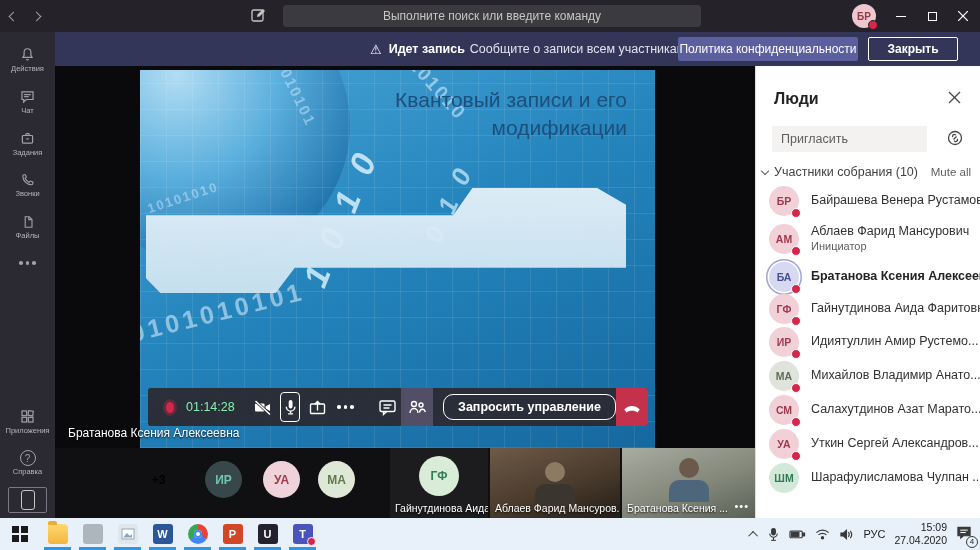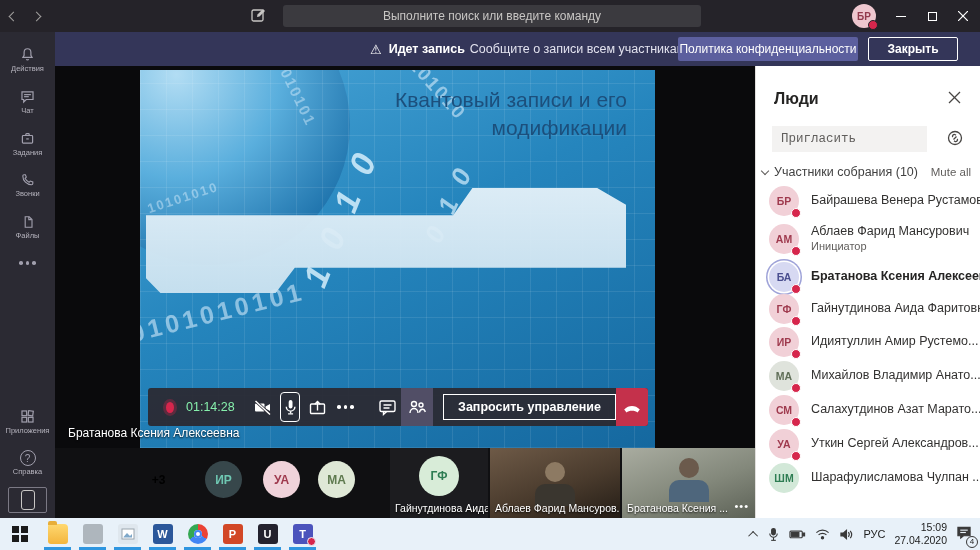--- a/index.html
+++ b/index.html
@@ -66,21 +66,21 @@
   .titletext { position:absolute; right:28px; top:16px; text-align:right; color:#1c4f7c; font-size:21px; line-height:28px; z-index:4; }
   .namelabel { position:absolute; left:13px; top:360px; color:#fff; font-size:12px; text-shadow:0 1px 2px rgba(0,0,0,.9); z-index:6; }
 
   
   .ctrlbar { position:absolute; left:93px; top:322px; width:500px; height:38px; background:rgba(43,42,51,.95); border-radius:3px; display:flex; align-items:center; z-index:7; overflow:hidden; }
   .recdot { width:11px; height:11px; border-radius:50%; background:#d6264c; box-shadow:0 0 0 3px rgba(214,38,76,.3); margin-left:18px; }
   .timer { color:#86efac; font-size:12.5px; margin-left:12px; margin-right:14px; }
   .cbtn { width:38px; height:38px; display:flex; align-items:center; justify-content:center; cursor:pointer; position:relative; }
   .cbtn.micbox::after { content:""; position:absolute; left:4px; top:4px; right:4px; bottom:4px; border:1.5px solid #fff; border-radius:4px; }
   .cbtn.peoplehl { background:#514e66; width:44px; }
-  .reqbtn { height:26px; margin-left:10px; padding:0 14px; border:1.5px solid #fff; border-radius:0; color:#fff; font-size:12.5px; font-weight:bold; display:flex; align-items:center; cursor:pointer; white-space:nowrap; }
+  .reqbtn { height:26px; margin-left:10px; padding:0 14px; border:1.5px solid #fff; border-radius:10px; color:#fff; font-size:12.5px; font-weight:bold; display:flex; align-items:center; cursor:pointer; white-space:nowrap; }
   .hangup { margin-left:auto; width:44px; height:38px; background:#c4314b; display:flex; align-items:center; justify-content:center; cursor:pointer; }
 
   
   .strip { position:absolute; left:0; top:382px; width:700px; height:70px; background:#101012; z-index:5; }
   .fav { position:absolute; top:13px; width:37px; height:37px; border-radius:50%; font-size:12px; font-weight:bold; display:flex; align-items:center; justify-content:center; }
   .tile { position:absolute; top:0; height:70px; overflow:hidden; }
   .tlabel { position:absolute; left:5px; bottom:4px; color:#fff; font-size:10.5px; text-shadow:0 1px 2px rgba(0,0,0,.9); white-space:nowrap; }
   .tile-gf { left:335px; width:98px; background:#1c1c1f; }
   .tile-gf .fav { left:29px; top:8px; width:40px; height:40px; }
   .tile-v1 { left:435px; width:130px; background:linear-gradient(160deg,#6e5a47 0%,#4a3b2d 55%,#241d16 100%); }
@@ -89,21 +89,21 @@
   .person .head { width:20px; height:20px; border-radius:50%; margin:0 auto; }
   .person .bodyy { width:40px; height:22px; border-radius:10px 10px 0 0; margin-top:2px; }
   .tile-v1 .head { background:#8d7a63; } .tile-v1 .bodyy { background:#3a362f; }
   .tile-v2 .head { background:#6b5a4c; } .tile-v2 .bodyy { background:#4e667c; }
   .tmore { position:absolute; right:6px; bottom:6px; color:#fff; font-size:11px; letter-spacing:1px; }
 
   
   .panel { left:755px; top:66px; width:225px; height:452px; background:#fff; border-left:1px solid #e1dfdd; overflow:hidden; }
   .ptitle { position:absolute; left:18px; top:24px; font-size:16px; font-weight:bold; color:#252423; }
   .pclose { position:absolute; left:192px; top:24px; width:18px; height:18px; cursor:pointer; }
-  .invite { position:absolute; left:16px; top:60px; width:155px; height:26px; background:#f3f2f1; border:none; font-size:12.5px; padding-left:9px; color:#323130; font-family:Liberation Mono, monospace; }
+  .invite { position:absolute; left:16px; top:60px; width:155px; height:26px; background:#f3f2f1; border:none; font-size:12.5px; padding-left:9px; color:#323130; font-family:Liberation Sans, sans-serif; }
   .invite::placeholder { color:#605e5c; }
   .linkic { position:absolute; left:190px; top:63px; cursor:pointer; }
   .secrow { position:absolute; left:0; top:98px; width:225px; height:18px; }
   .seccaret { position:absolute; left:6px; top:4px; width:6px; height:6px; border-right:1.3px solid #605e5c; border-bottom:1.3px solid #605e5c; transform:rotate(45deg); }
   .sectext { position:absolute; left:18px; top:1px; font-size:12.5px; color:#424242; }
   .muteall { position:absolute; right:10px; top:2px; font-size:11.5px; color:#605e5c; cursor:pointer; }
   .plist { position:absolute; left:0; top:119px; width:225px; }
   .prow { position:relative; display:flex; align-items:center; padding-left:13px; cursor:pointer; }
   .pavw { position:relative; width:30px; height:30px; flex:0 0 30px; }
   .pav { width:30px; height:30px; border-radius:50%; font-size:10.5px; font-weight:bold; display:flex; align-items:center; justify-content:center; }

